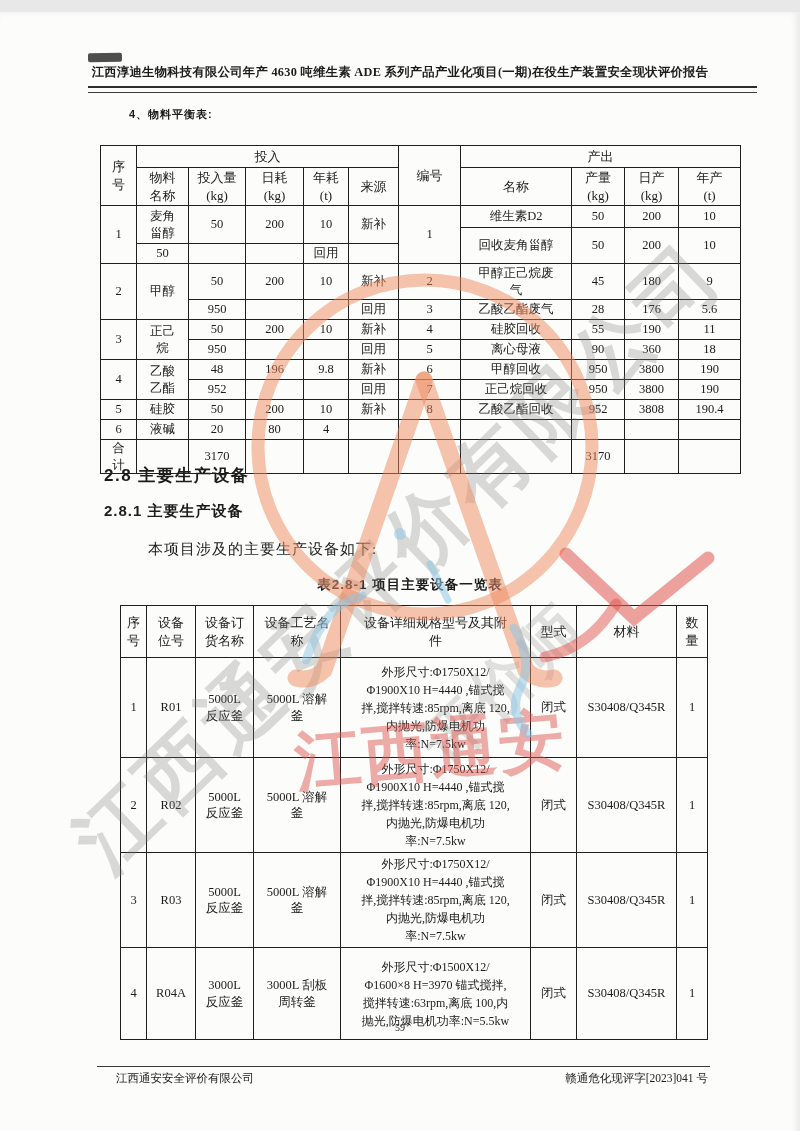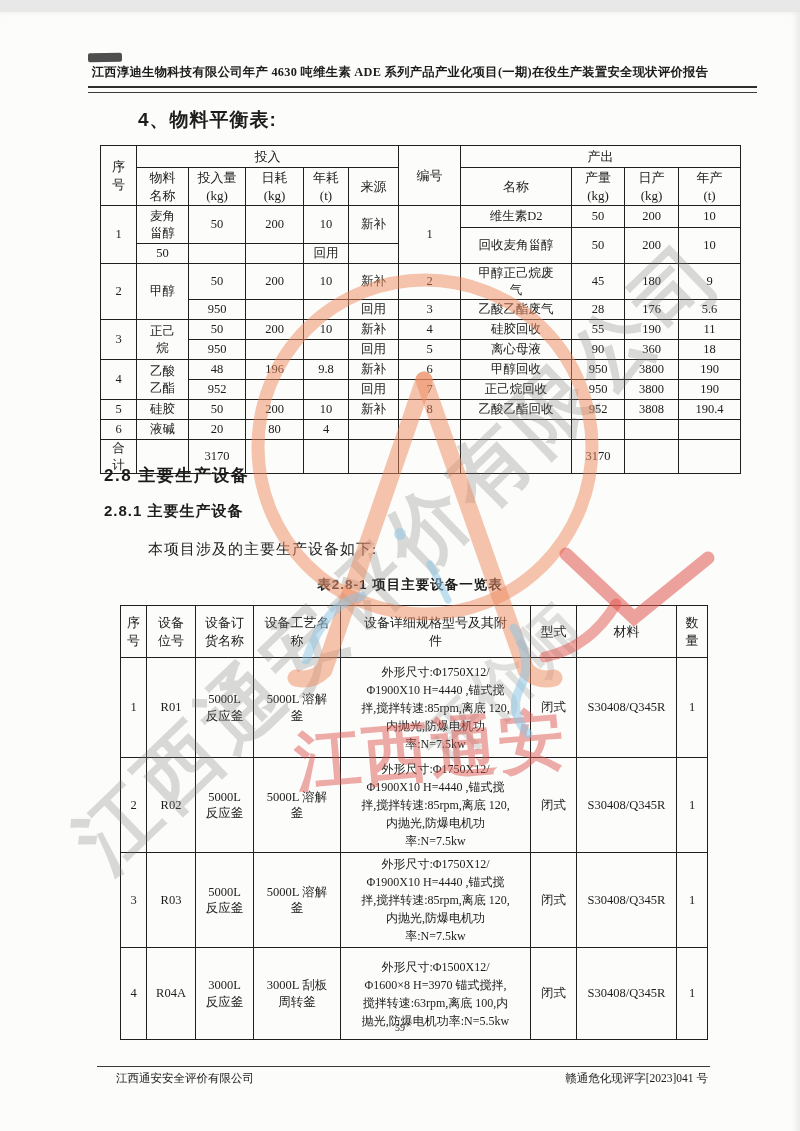--- a/index.html
+++ b/index.html
@@ -5,21 +5,21 @@
   html,body{margin:0;padding:0;background:#e8e8e8;}
   .page{position:relative;width:800px;height:1131px;margin:12px auto;background:#fcfcfa;
         font-family:"Liberation Serif","DejaVu Serif",serif;color:#1c1c1c;overflow:hidden;
         box-shadow:inset -4px 0 6px rgba(0,0,0,.07);}
   .abs{position:absolute;}
   .hdr-title{top:52px;left:0;width:100%;text-align:center;font-size:12.3px;font-weight:600;letter-spacing:.3px;}
   .rule1{top:74px;left:88px;width:669px;border-top:2px solid #2e2e2e;}
   .rule2{top:80px;left:88px;width:669px;border-top:1px solid #3a3a3a;}
   .smudge{top:41px;left:88px;width:34px;height:9px;background:#2f2f2f;opacity:.85;border-radius:2px;transform:rotate(-1deg);}
   .h-sans{font-family:"Liberation Sans","DejaVu Sans",sans-serif;font-weight:bold;}
-  .sec4{top:95px;left:138px;font-size:19px;letter-spacing:1px;}
+  .sec4{top:95px;left:129px;font-size:11px;letter-spacing:1px;}
   .sec28{top:452px;left:104px;font-size:17px;letter-spacing:1.5px;}
   .sec281{top:490px;left:104px;font-size:15px;letter-spacing:1px;}
   .intro{top:528px;left:148px;font-size:15px;letter-spacing:1px;}
   .t2title{top:564px;left:0;width:820px;text-align:center;font-size:13.5px;letter-spacing:1px;}
   table{border-collapse:collapse;table-layout:fixed;}
   td{border:1px solid #1f1f1f;text-align:center;vertical-align:middle;padding:0 1px;
      font-size:12.5px;line-height:1.32;white-space:pre-line;}
   .t1{left:100px;top:133px;width:640px;}
   .t1 .hd{font-size:13px;}
   .t2{left:120px;top:593px;width:587px;}

